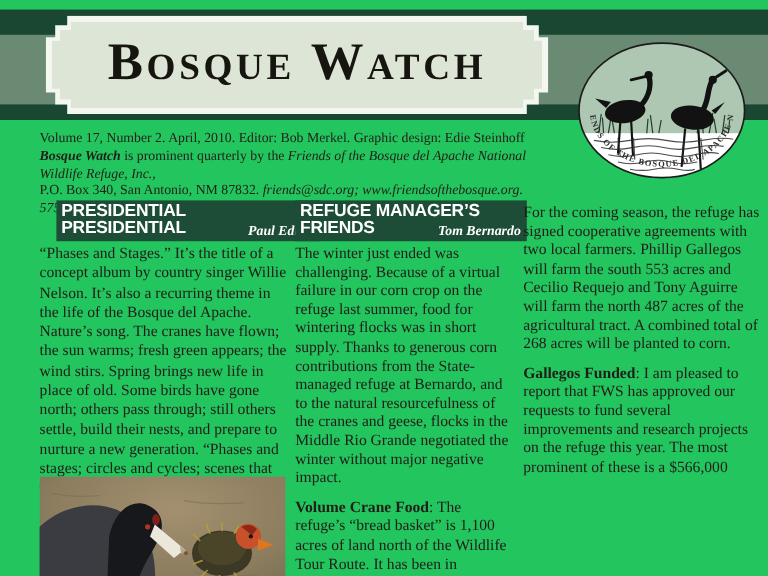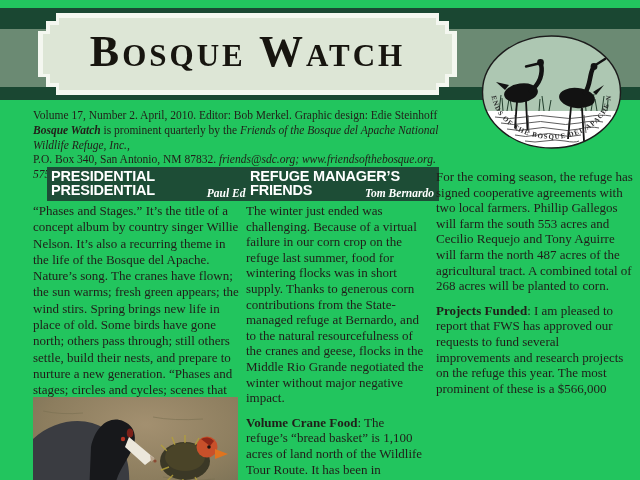--- a/index.html
+++ b/index.html
@@ -150,21 +150,21 @@
     <p>“Phases and Stages.”  It’s the title of a concept album by country singer Willie Nelson. It’s also a recurring theme in the life of the Bosque del Apache. Nature’s song. The cranes have flown; the sun warms; fresh green appears; the wind stirs. Spring brings new life in place of old. Some birds have gone north; others pass through; still others settle, build their nests, and prepare to nurture a new generation. “Phases and stages; circles and cycles; scenes that we’ve all seen before.”</p>
   </div>
 
   <div class="body-col col-2-text">
     <p>The winter just ended was challenging. Because of a virtual failure in our corn crop on the refuge last summer, food for wintering flocks was in short supply. Thanks to generous corn contributions from the State-managed refuge at Bernardo, and to the natural resourcefulness of the cranes and geese, flocks in the Middle Rio Grande negotiated the winter without major negative impact.</p>
     <p><span class="lead">Volume Crane Food</span><span>:  The refuge’s “bread basket” is 1,100 acres of land north of the Wildlife Tour Route. It has been in agricultural production for decades under share-crop agreements with cooperating</span></p>
   </div>
 
   <div class="body-col col-3-text">
     <p>For the coming season, the refuge has signed cooperative agreements with two local farmers. Phillip Gallegos will farm the south 553 acres and Cecilio Requejo and Tony Aguirre will farm the north 487 acres of the agricultural tract. A combined total of 268 acres will be planted to corn.</p>
-    <p><span class="lead">Projects Funded</span><span>:  I am pleased to report that FWS has approved our requests to fund several improvements and research projects on the refuge this year. The most prominent of these is a $566,000</span></p>
+    <p><span class="lead">Gallegos Funded</span><span>:  I am pleased to report that FWS has approved our requests to fund several improvements and research projects on the refuge this year. The most prominent of these is a $566,000</span></p>
   </div>
 
   <div class="photo">
     <svg width="205" height="110" viewBox="0 0 205 110">
       <defs>
         <radialGradient id="water" cx="55%" cy="25%" r="90%">
           <stop offset="0%" stop-color="#a39070"></stop>
           <stop offset="55%" stop-color="#8c7d5e"></stop>
           <stop offset="100%" stop-color="#6e6950"></stop>
         </radialGradient>

